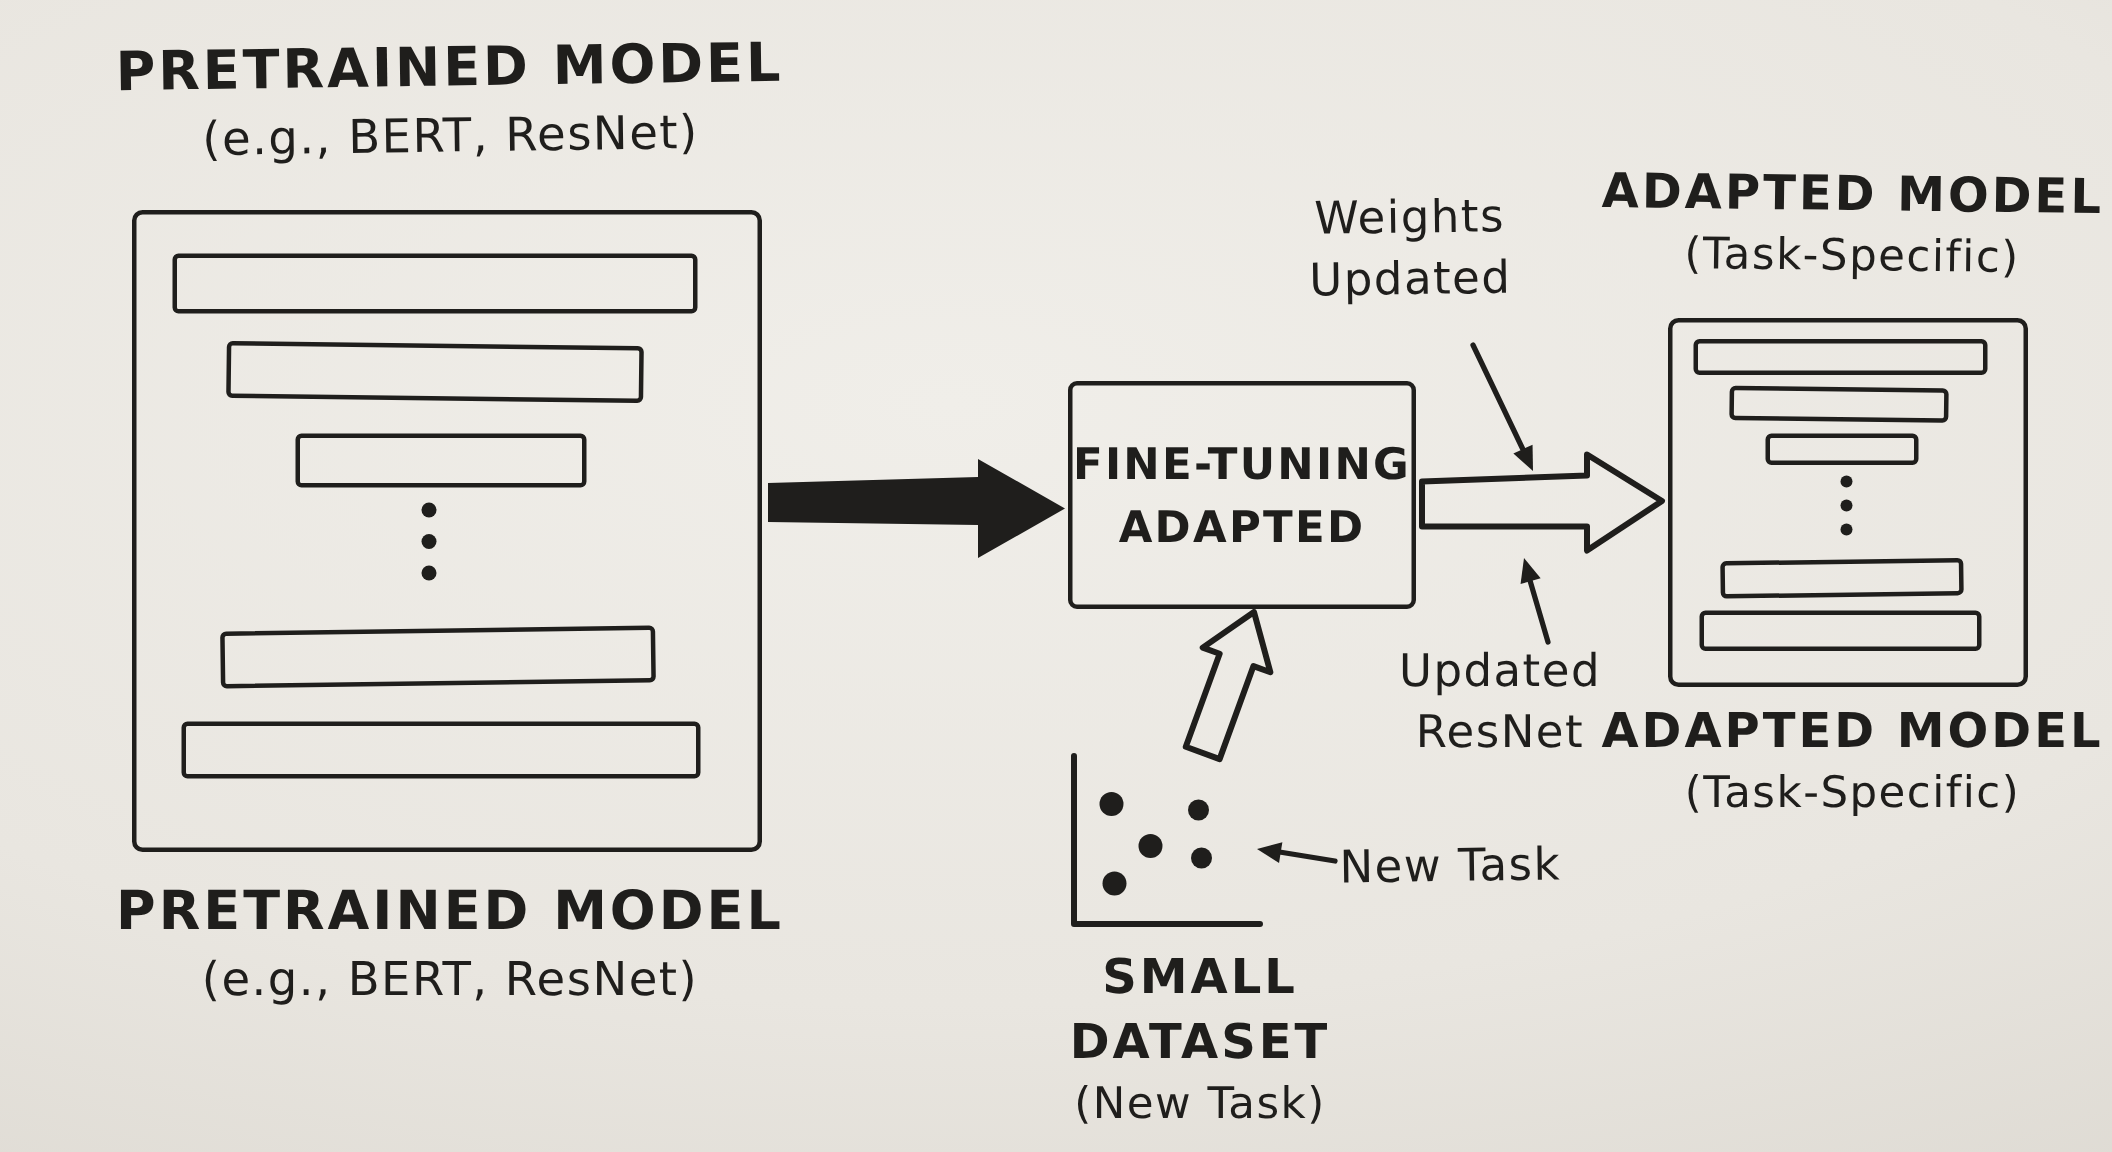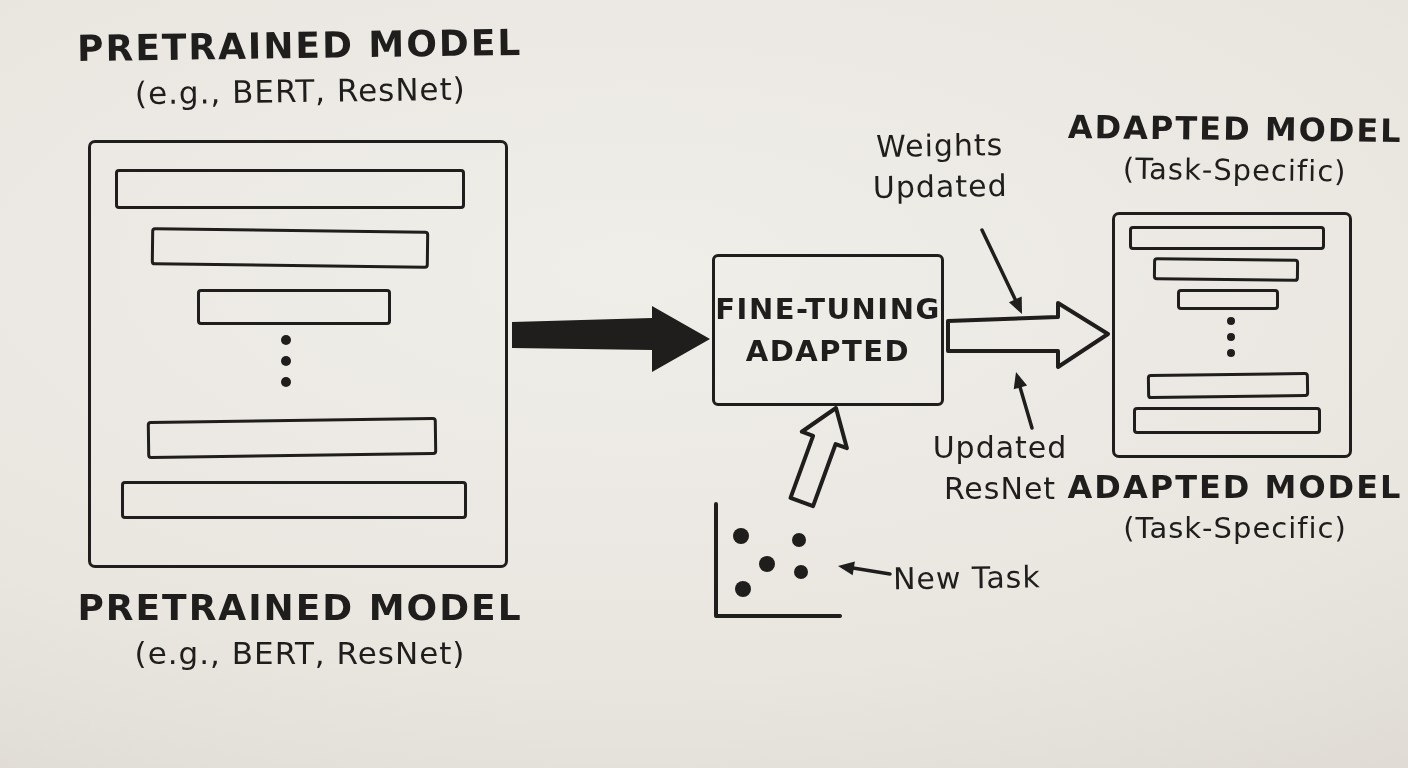--- a/index.html
+++ b/index.html
@@ -136,14 +136,18 @@
 
   <div class="txt" style="left:1065px; top:466px; width:340px;">
     <span class="line h-caps-sm">ADAPTED MODEL</span>
     <span class="line h-paren-sm">(Task-Specific)</span>
   </div>
 
   <div class="txt note tilt-l" style="left:893px; top:558px; width:180px; text-align:left;">
     <span class="line">New Task</span>
   </div>
 
+  <div class="txt" style="left:650px; top:630px; width:300px;">
+    <span class="line h-caps-sm">SMALL DATASET</span>
+    <span class="line h-paren-sm">(New Task)</span>
+  </div>
 
 </div>
 
 </body></html>

